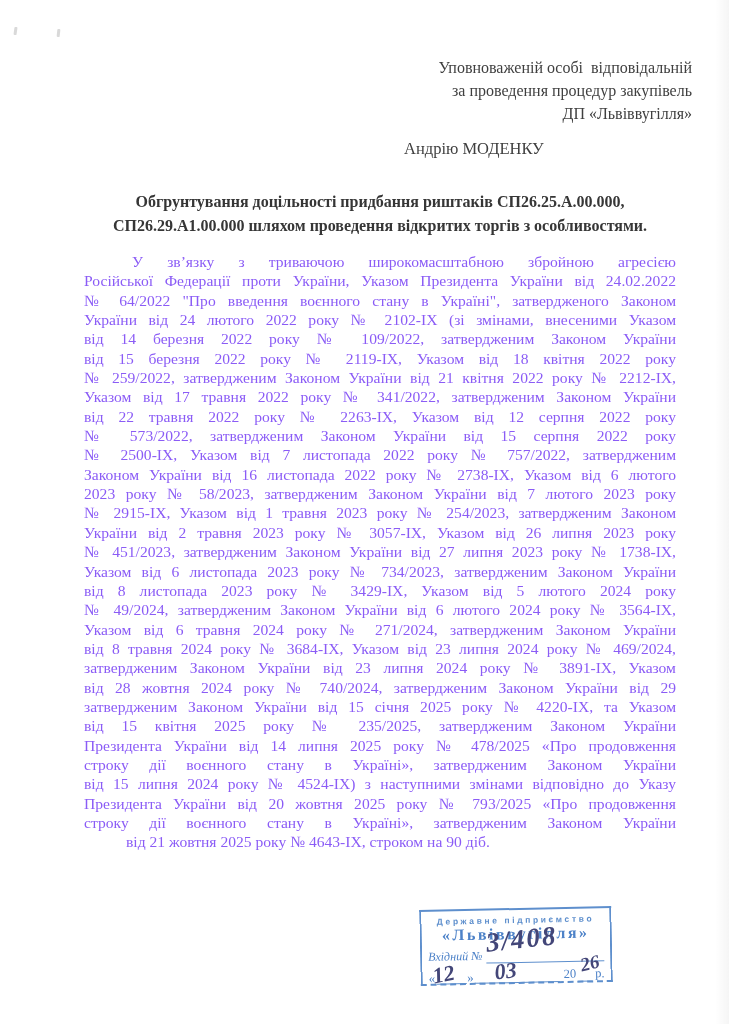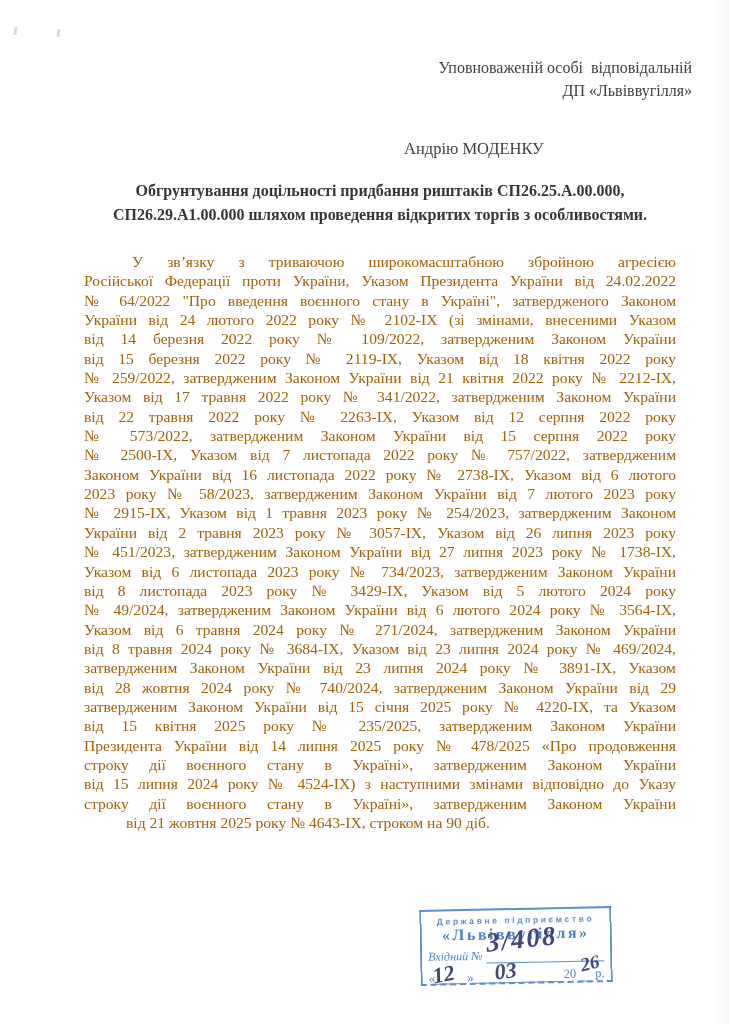--- a/index.html
+++ b/index.html
@@ -21,26 +21,26 @@
   .artifact.a1 { left:14px; top:27px; width:3px; height:8px; transform:rotate(8deg); }
   .artifact.a2 { left:57px; top:29px; width:3px; height:8px; transform:rotate(6deg); }
 
   
   .recipient { position:absolute; left:402px; top:56px; width:290px;
     font-size:16px; line-height:23px;text-align:right; }
   .recipient .r-line { white-space:pre-wrap; }
   .recipient-name { position:absolute; left:404px; top:139px; font-size:16.5px; }
 
   
-  .doc-title { position:absolute; left:84px; top:179px; width:592px;
+  .doc-title { position:absolute; left:84px; top:190px; width:592px;
     text-align:center; font-weight:bold; font-size:16px; line-height:23.5px; color:#363636; }
 
   
   .body-par { position:absolute; left:84px; top:252px; width:592px;
-    font-size:15.6px; color:#a16207; }
+    font-size:15.6px; color:#8b5cf6; }
   .body-line { line-height:19.35px; text-align:justify; text-align-last:justify;
     height:19.35px; overflow:visible; white-space:nowrap; }
   .body-line.justified { white-space:normal; }
   .body-line.first { text-indent:48px; }
   .body-line.last { text-align-last:left;margin-left:42px; }
 
   
   .stamp { position:absolute; left:420px; top:908px; width:192px; height:76px;
     border:2px solid #5e8fcd; border-bottom-style:dashed;
     transform:rotate(-1.2deg); box-sizing:border-box;
@@ -74,20 +74,21 @@
 </head>
 <body>
 
 <div class="page">
 
   <div class="artifact a1"></div>
   <div class="artifact a2"></div>
 
   <div class="recipient">
       <div class="r-line">Уповноваженій особі  відповідальній</div>
+      <div class="r-line">за проведення процедур закупівель</div>
       <div class="r-line">ДП «Львіввугілля»</div>
     </div>
 
   <div class="recipient-name">Андрію МОДЕНКУ</div>
 
   <div class="doc-title">
       <div class="t-line">Обгрунтування доцільності придбання риштаків СП26.25.А.00.000,</div>
       <div class="t-line">СП26.29.А1.00.000 шляхом проведення відкритих торгів з особливостями.</div>
     </div>
 
@@ -113,20 +114,21 @@
       <div class="body-line justified">№ 49/2024, затвердженим Законом України від 6 лютого 2024 року № 3564-IX,</div>
       <div class="body-line justified">Указом від 6 травня 2024 року № 271/2024, затвердженим Законом України</div>
       <div class="body-line justified">від 8 травня 2024 року № 3684-IX, Указом від 23 липня 2024 року № 469/2024,</div>
       <div class="body-line justified">затвердженим Законом України від 23 липня 2024 року № 3891-IX, Указом</div>
       <div class="body-line justified">від 28 жовтня 2024 року № 740/2024, затвердженим Законом України від 29</div>
       <div class="body-line justified">затвердженим Законом України від 15 січня 2025 року № 4220-IX, та Указом</div>
       <div class="body-line justified">від 15 квітня 2025 року № 235/2025, затвердженим Законом України</div>
       <div class="body-line justified">Президента України від 14 липня 2025 року № 478/2025 «Про продовження</div>
       <div class="body-line justified">строку дії воєнного стану в Україні», затвердженим Законом України</div>
       <div class="body-line justified">від 15 липня 2024 року № 4524-IX) з наступними змінами відповідно до Указу</div>
+      <div class="body-line justified">Президента України від 20 жовтня 2025 року № 793/2025 «Про продовження</div>
       <div class="body-line justified">строку дії воєнного стану в Україні», затвердженим Законом України</div>
       <div class="body-line justified last">від 21 жовтня 2025 року № 4643-IX, строком на 90 діб.</div>
     </div>
 
   <div class="stamp">
     <div class="stamp-org-type">Державне підприємство</div>
     <div class="stamp-org-name">«Львіввугілля»</div>
 
     <div class="stamp-row-in">
       <span class="in-label">Вхідний №</span>

